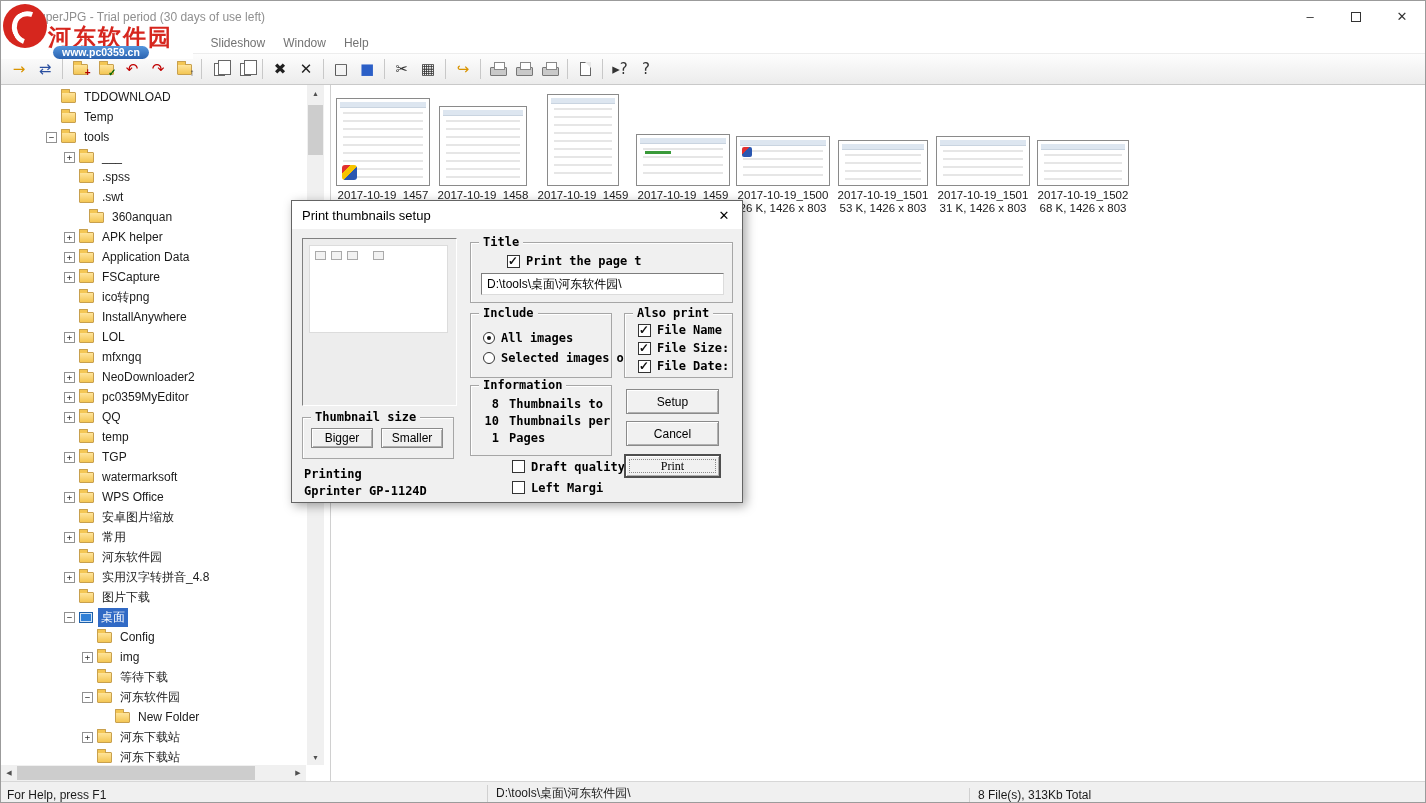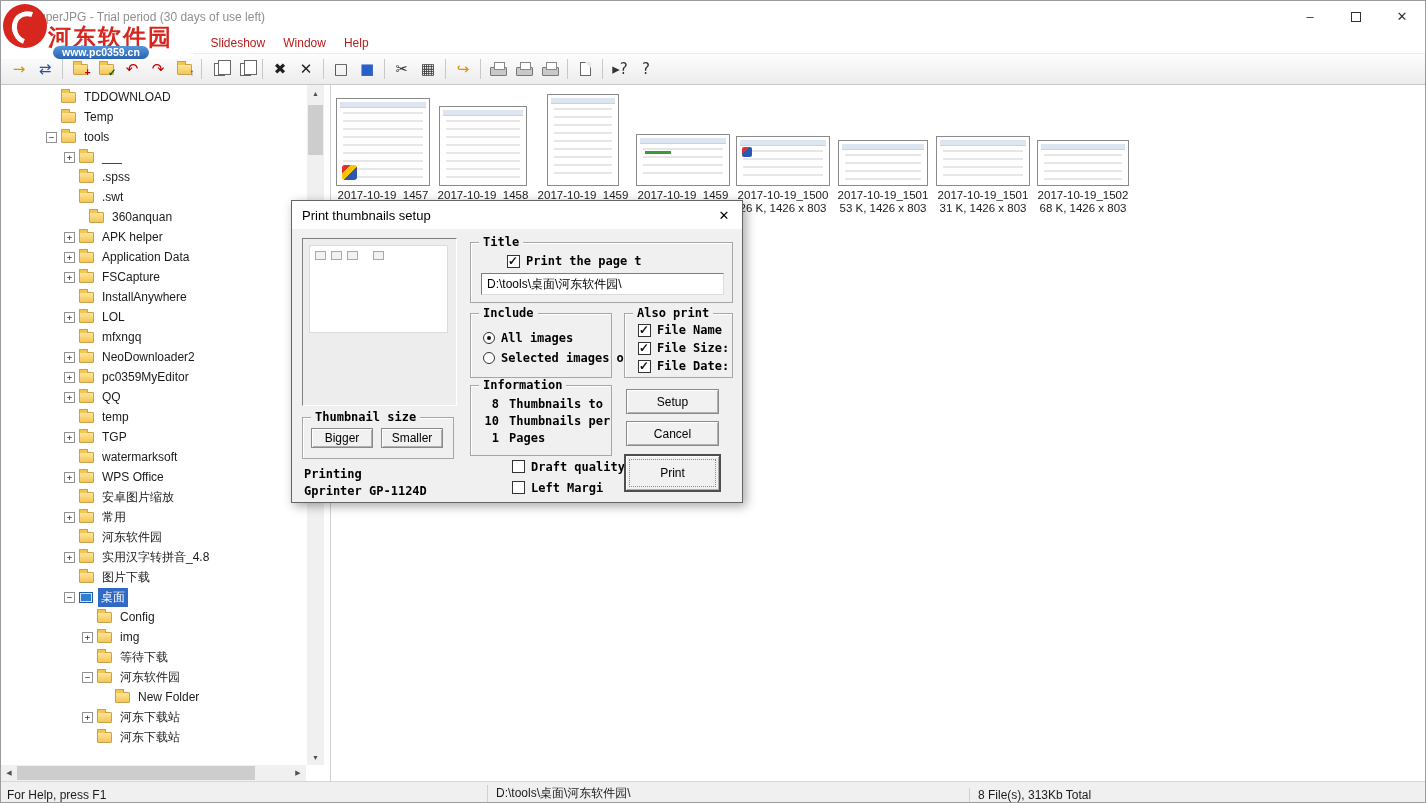--- a/index.html
+++ b/index.html
@@ -9,21 +9,21 @@
 
   
   .titlebar { height:31px; background:#fff; display:flex; align-items:center; flex:none; }
   .title-text { padding-left:30px; color:#8f8f8f; font-size:12px; }
   .caption-buttons { margin-left:auto; display:flex; height:100%; }
   .cap-btn { width:46px; height:100%; display:flex; align-items:center; justify-content:center; color:#333; font-size:13px; }
   .max-box { width:10px; height:10px; border:1px solid #333; display:inline-block; }
 
   
   .menubar { height:22px; background:#fff; display:flex; align-items:center; padding-left:6px; flex:none; border-bottom:1px solid #ededed; }
-  .menu-item { padding:2px 9px; font-size:12px; color:#b91c1c; }
+  .menu-item { padding:2px 9px; font-size:12px; color:#737373; }
 
   
   .toolbar { height:31px; background:linear-gradient(#fdfdfd,#ececec); border-bottom:1px solid #c9c9c9; display:flex; align-items:center; padding:0 5px; flex:none; }
   .tb-btn { width:26px; height:26px; background:transparent; border:1px solid transparent; display:flex; align-items:center; justify-content:center; }
   .tb-sep { width:1px; height:20px; background:#c8c8c8; margin:0 4px; flex:none; }
   .tb-glyph { font-size:15px; line-height:1; font-family:"DejaVu Sans", sans-serif; }
   .ficon { position:relative; width:15px; height:11px; background:linear-gradient(#ffe49a,#f3c654); border:1px solid #c8a04e; border-radius:1px; flex:none; }
   .ficon::before { content:""; position:absolute; top:-4px; left:-1px; width:7px; height:3px; background:#f3c654; border:1px solid #c8a04e; border-bottom:none; border-radius:1px 1px 0 0; }
   .tb-ovl { position:absolute; right:-4px; bottom:-4px; font-size:10px; font-weight:bold; line-height:1; }
   .tb-pages { position:relative; width:11px; height:13px; background:#fff; border:1px solid #666; }
@@ -101,21 +101,21 @@
   .chk { width:13px; height:13px; background:#fff; border:1px solid #333; position:relative; flex:none; }
   .chk.on::after { content:"✓"; position:absolute; left:0px; top:-2px; font-size:12px; font-weight:bold; color:#111; }
   .radio { width:12px; height:12px; border:1px solid #333; border-radius:50%; background:#fff; position:relative; flex:none; }
   .radio.on::after { content:""; position:absolute; left:3px; top:3px; width:4px; height:4px; border-radius:50%; background:#111; }
   .info-row { display:flex; align-items:center; height:17px; }
   .info-num { width:16px; text-align:right; margin-right:10px; }
   .btn { background:#f1f1f1; border:1px solid #8a8a8a; box-shadow:inset 1px 1px 0 #fff, inset -1px -1px 0 #b0b0b0; font-family:"Liberation Sans",sans-serif; font-size:12px; color:#000; display:flex; align-items:center; justify-content:center; }
   .size-btn { width:62px; height:20px; }
   .dlg-setup { position:absolute; left:334px; top:188px; width:93px; height:25px; }
   .dlg-cancel { position:absolute; left:334px; top:220px; width:93px; height:25px; }
-  .dlg-print { position:absolute; left:332px; top:253px; width:97px; height:38px; border:2px solid #4f4f4f; }
+  .dlg-print { position:absolute; left:332px; top:253px; width:97px; height:24px; border:2px solid #4f4f4f;font-family:Liberation Serif, serif; }
   .dlg-print::after { content:""; position:absolute; inset:3px; border:1px dotted #8a8a8a; }
   .printing-lbl { position:absolute; left:12px; top:266px; }
   .printer-name { position:absolute; left:12px; top:283px; }
   .qopts { position:absolute; left:220px; top:255px; }
   .qopts .opt-row { height:21px; }
 </style>
 </head>
 <body>
 
 <div class="window">
@@ -288,20 +288,25 @@
           <div class="tree-row" style="padding-left: 63px;">
             <span class="box-slot">
               <span class="tree-box">+</span>
             </span>
             <span class="ficon"></span>
             <span class="tree-label">FSCapture</span>
           </div>
           <div class="tree-row" style="padding-left: 63px;">
             <span class="box-slot"></span>
             <span class="ficon"></span>
+            <span class="tree-label">ico转png</span>
+          </div>
+          <div class="tree-row" style="padding-left: 63px;">
+            <span class="box-slot"></span>
+            <span class="ficon"></span>
             <span class="tree-label">InstallAnywhere</span>
           </div>
           <div class="tree-row" style="padding-left: 63px;">
             <span class="box-slot">
               <span class="tree-box">+</span>
             </span>
             <span class="ficon"></span>
             <span class="tree-label">LOL</span>
           </div>
           <div class="tree-row" style="padding-left: 63px;">

